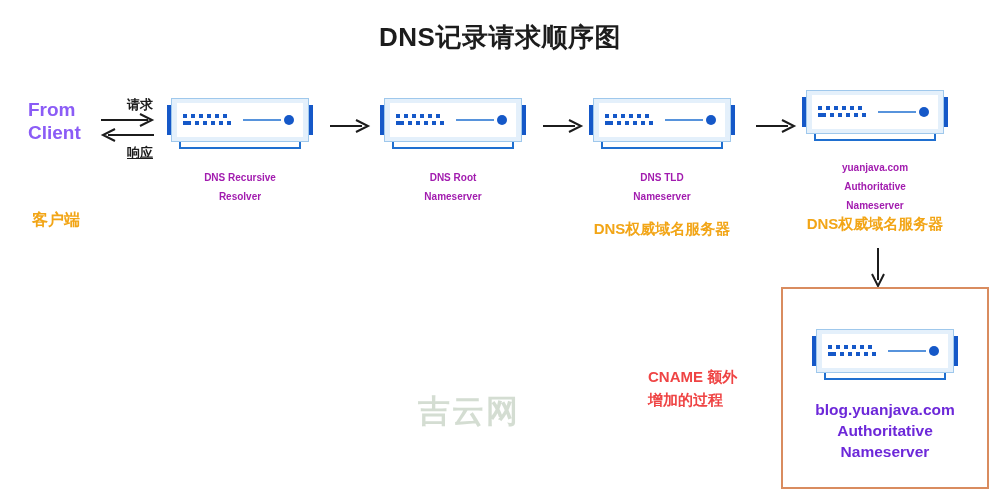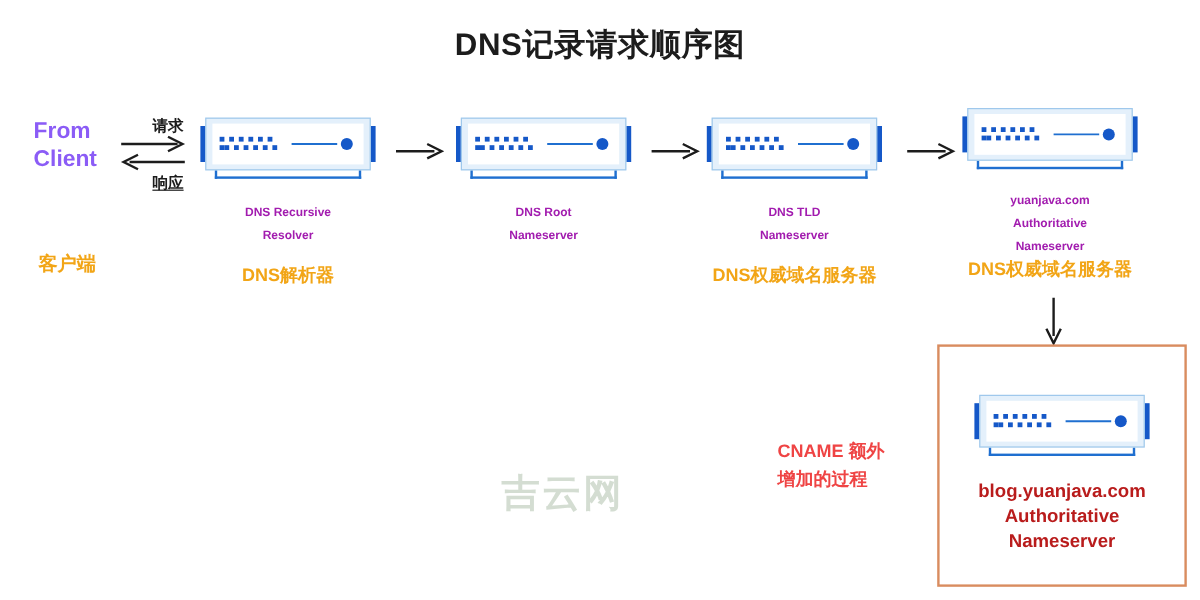--- a/index.html
+++ b/index.html
@@ -184,21 +184,21 @@
     height: 202px;
     border: 2px solid #d98c5f;
     box-sizing: border-box;
     background: transparent;
   }
   .cname-box .srv { margin-top: 38px; width: 150px; }
   .cname-box .en {
     font-size: 15.5px;
     font-weight: bold;
     line-height: 21px;
-    color: #b91c1c;
+    color: #6d28d9;
     text-align: center;
     margin-top: 14px;
     white-space: pre-line;
   }
   .cname-note {
     position: absolute;
     left: 648px;
     top: 365px;
     width: 122px;
     font-size: 15px;
@@ -276,21 +276,20 @@
           <rect x="42" y="18" width="4" height="4"></rect>
             <rect x="50" y="18" width="4" height="4"></rect>
           <rect x="6" y="18" width="4" height="4"></rect>
         </g>
         <line x1="66" y1="17" x2="104" y2="17" stroke="#1f6fd0" stroke-width="1.6"></line>
         <circle cx="112" cy="17" r="5" fill="#1558c8"></circle>
       </svg>
     </div>
     <div class="en">DNS Recursive
 Resolver</div>
-    <div class="cn">DNS解析器</div>
   </div>
 
   <svg class="harrow" style="left:329px; top:116px;" viewBox="0 0 42 20">
     <line x1="1" y1="10" x2="33" y2="10" stroke="#1c1c1c" stroke-width="2"></line>
     <polyline points="27,4 39,10 27,16" fill="none" stroke="#1c1c1c" stroke-width="2"></polyline>
   </svg>
 
   <div class="node n2" style="left:353px; top:96px;">
     <div class="srv">
       <div class="base"></div>

